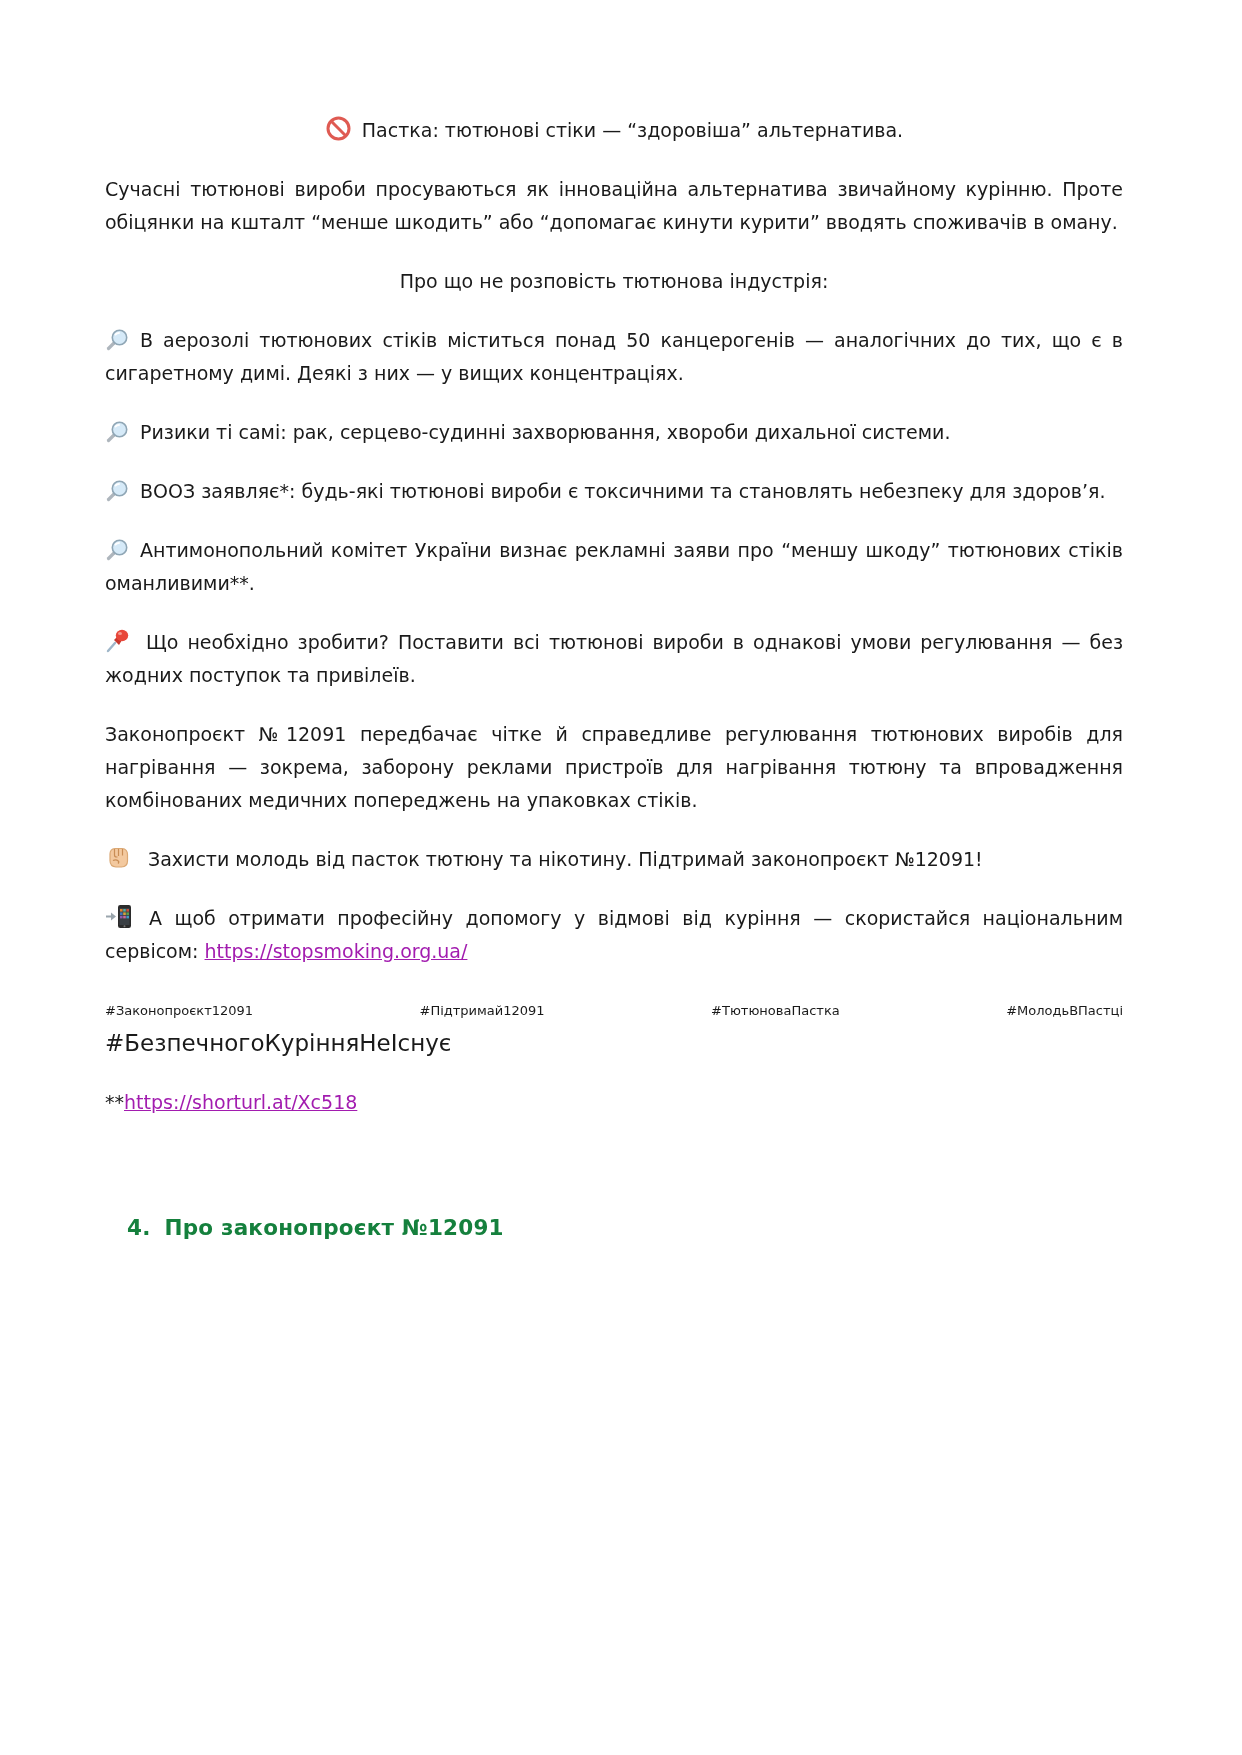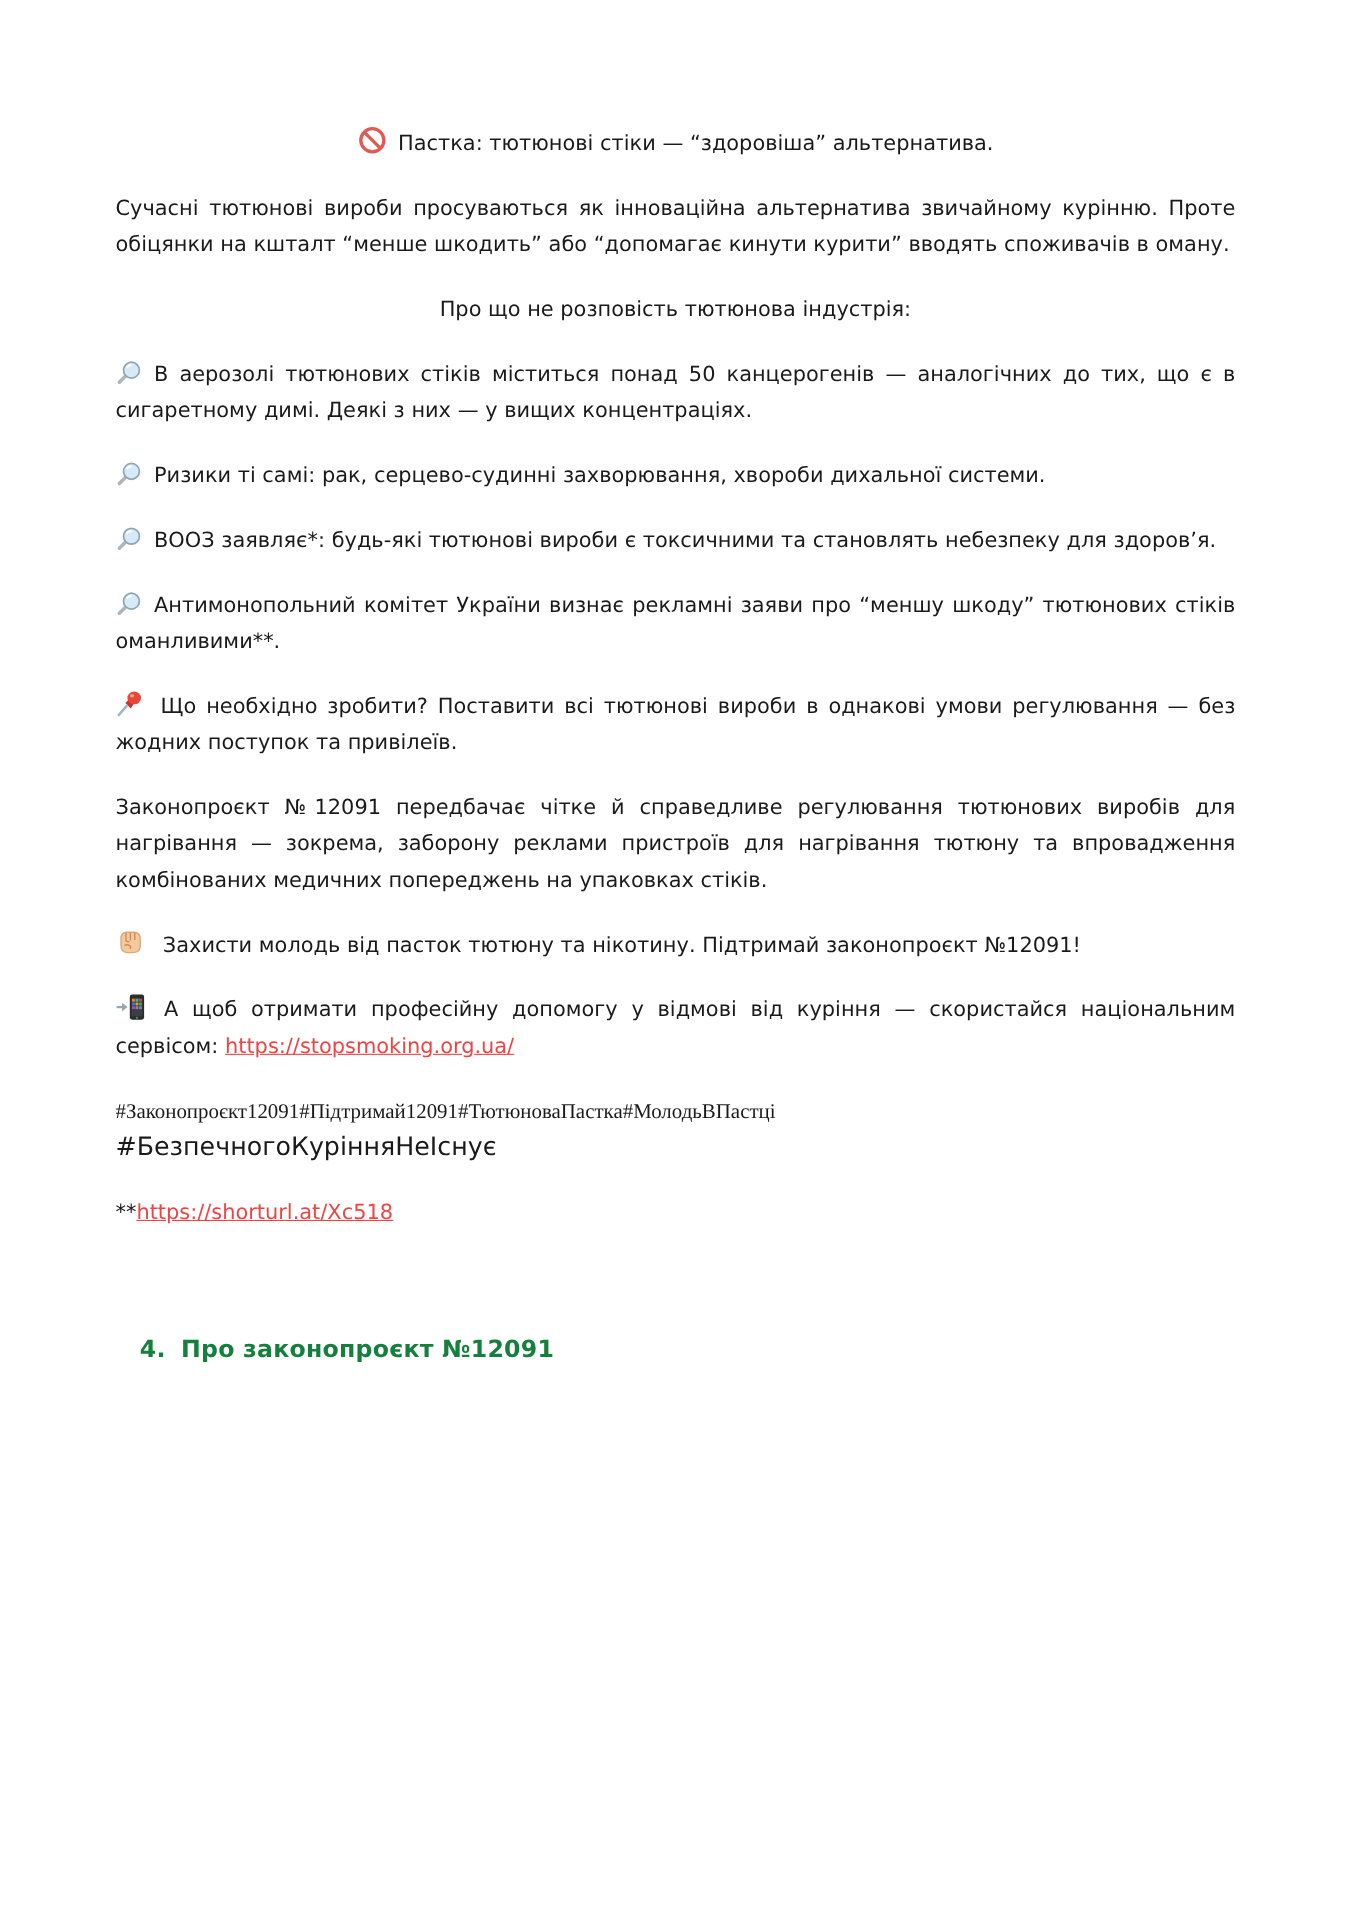--- a/index.html
+++ b/index.html
@@ -22,30 +22,30 @@
   }
   .para.noj { text-align: center; }
   .em-icon {
     display: inline-block;
     vertical-align: -5px;
     margin-right: 10px;
     line-height: 0;
   }
   .em-icon svg { display: block; }
   a.doclink {
-    color: #ef4444;
+    color: #a21caf;
     text-decoration: underline;
     cursor: pointer;
   }
   .hashline1 {
     display: flex;
-    font-size: 19px;
+    justify-content: space-between;
+    font-size: 13px;
     line-height: 33px;
     margin: 0;
-    font-family: Liberation Serif, serif;
   }
   .hashline2 {
     font-size: 23px;
     line-height: 33px;
     margin: 0 0 26px 0;
   }
   .footnote { font-size: 19px; line-height: 33px; margin: 0 0 26px 0; }
   .footnote.first { margin-top: 78px; }
   .fn-marker { color: #1a1a1a; }
   .section-heading {

